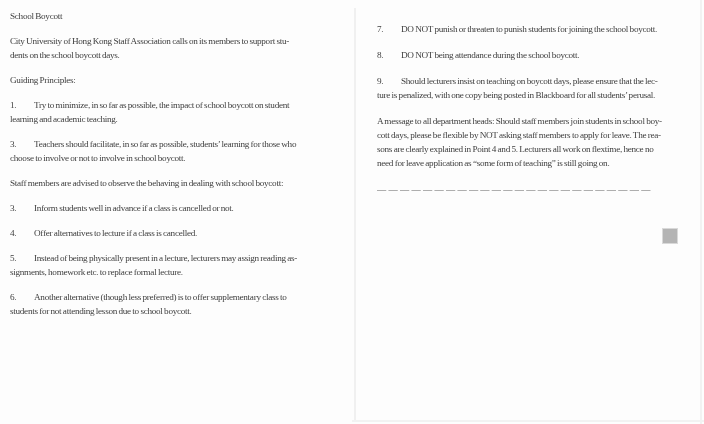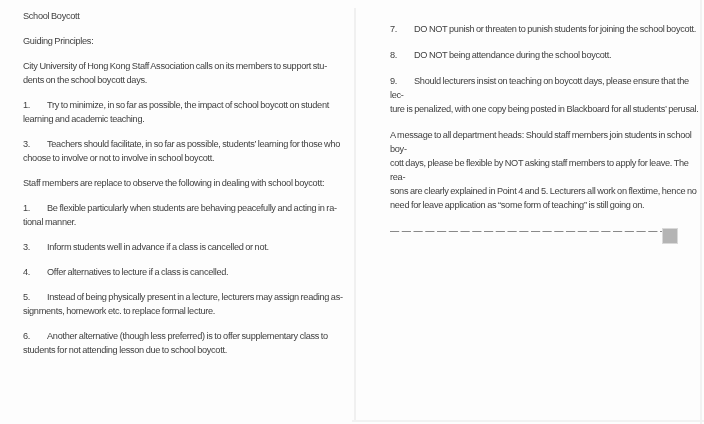--- a/index.html
+++ b/index.html
@@ -13,21 +13,21 @@
     font-family: "Liberation Sans", sans-serif;
     font-size: 9.2px;
     line-height: 14px;
     letter-spacing: -0.3px;
     word-spacing: -0.5px;
     color: #404040;
   }
   .col { position: absolute; top: 0; }
   .col-left  { left: 10px; top: 9px;  width: 342px; }
   .col-right { left: 377px; top: 22px; width: 322px; }
-  .para { white-space: pre-line; margin: 0 0 11px 13px; }
+  .para { white-space: pre-line; margin: 0 0 11px 0; font-family: Liberation Serif, serif; }
   .col-right .para { margin-bottom: 12px; }
   .item .num { display: inline-block; width: 24px; white-space: pre; }
   .page-divider {
     position: absolute; left: 354px; top: 8px;
     width: 2px; height: 412px; background: #f0f0f0;
   }
   .page-right-edge {
     position: absolute; left: 700px; top: 0;
     width: 2px; height: 424px; background: #f2f2f2;
   }
@@ -42,33 +42,31 @@
     box-shadow: 0 0 0 1px #d9d9d9;
   }
 </style>
 </head>
 <body>
 
 <div class="page">
 
   <div class="col col-left">
     <div class="para">School Boycott</div>
-    <div class="para">Guiding Principles:</div>
     <div class="para">City University of Hong Kong Staff Association calls on its members to support stu-
 dents on the school boycott days.</div>
+    <div class="para">Guiding Principles:</div>
 
     <div class="para item"><span class="num">1.</span><span>Try to minimize, in so far as possible, the impact of school boycott on student
 learning and academic teaching.</span></div>
     <div class="para item"><span class="num">3.</span><span>Teachers should facilitate, in so far as possible, students’ learning for those who
 choose to involve or not to involve in school boycott.</span></div>
 
-    <div class="para">Staff members are replace to observe the following in dealing with school boycott:</div>
+    <div class="para">Staff members are advised to observe the behaving in dealing with school boycott:</div>
 
-    <div class="para item"><span class="num">1.</span><span>Be flexible particularly when students are behaving peacefully and acting in ra-
-tional manner.</span></div>
     <div class="para item"><span class="num">3.</span><span>Inform students well in advance if a class is cancelled or not.</span></div>
     <div class="para item"><span class="num">4.</span><span>Offer alternatives to lecture if a class is cancelled.</span></div>
     <div class="para item"><span class="num">5.</span><span>Instead of being physically present in a lecture, lecturers may assign reading as-
 signments, homework etc. to replace formal lecture.</span></div>
     <div class="para item"><span class="num">6.</span><span>Another alternative (though less preferred) is to offer supplementary class to
 students for not attending lesson due to school boycott.</span></div>
   </div>
 
   <div class="page-divider"></div>
 

